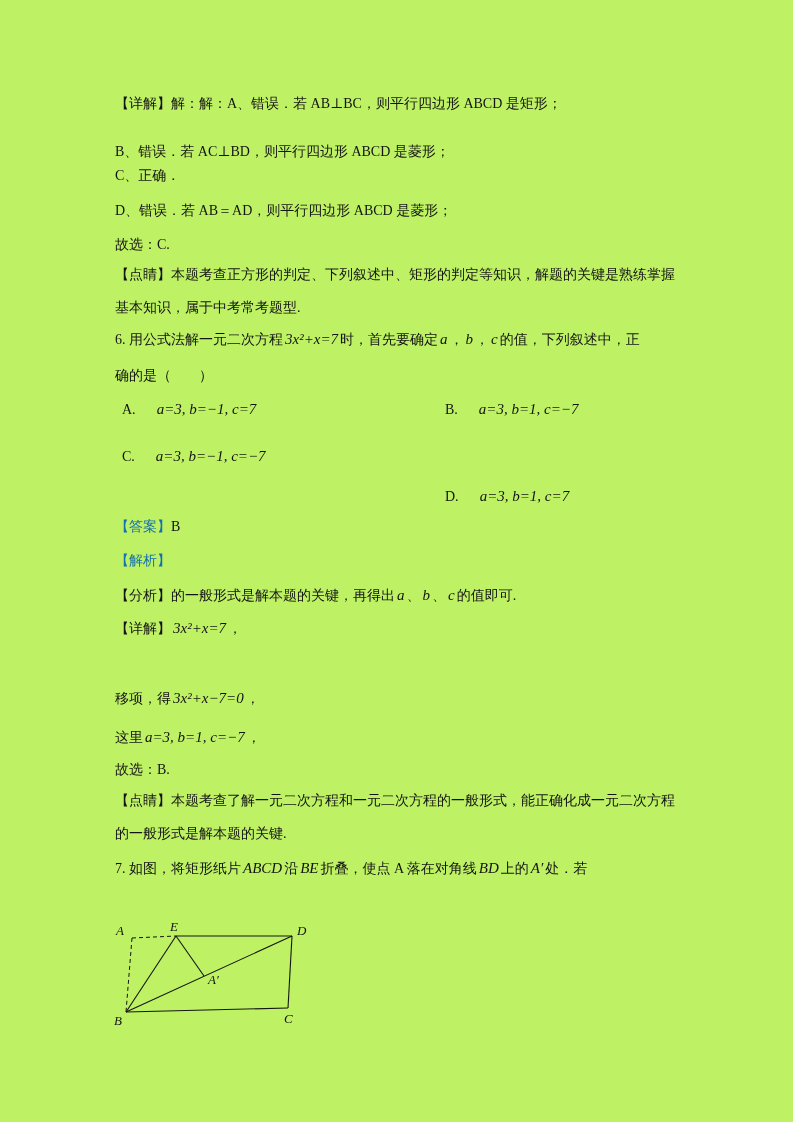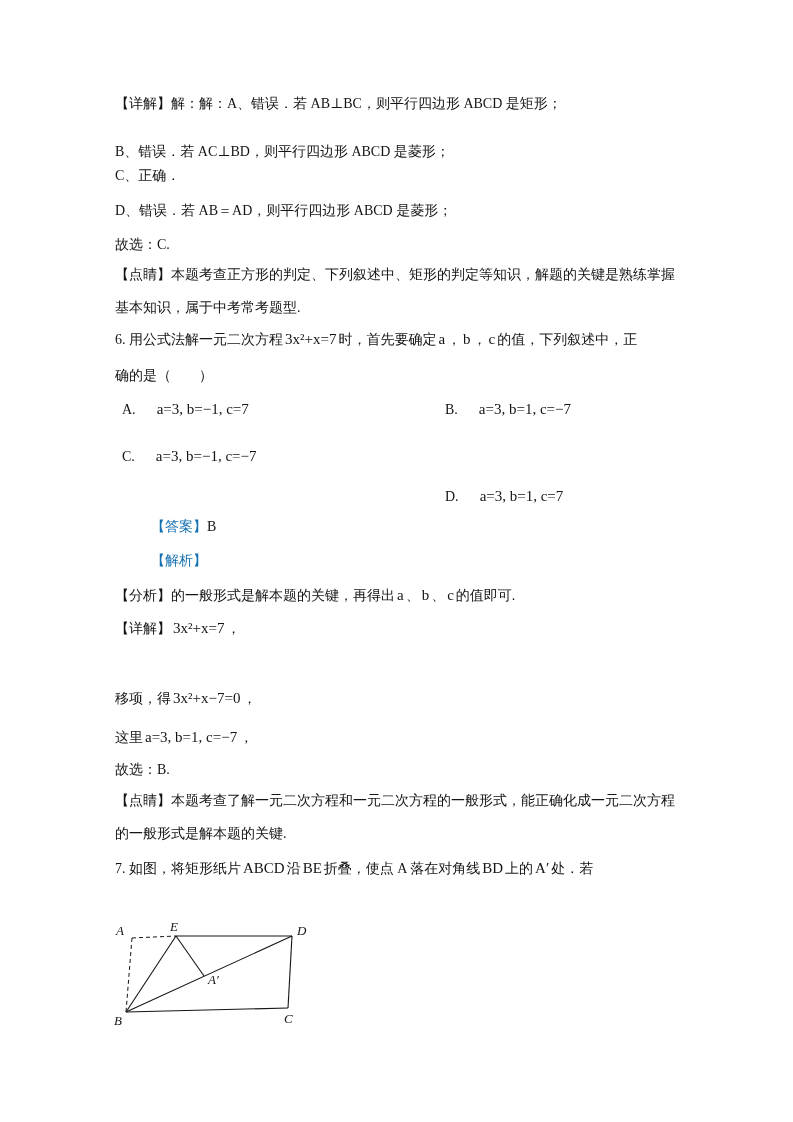--- a/index.html
+++ b/index.html
@@ -1,35 +1,36 @@
 <!DOCTYPE html>
 <html><head>
 <meta charset="utf-8">
 <style>
   html,body{margin:0;padding:0;background:#e9e9e9;}
   .page{
     position:relative;
     width:793px;height:1122px;
     margin:0 auto;
-    background:#ffffff;
+    background:#bef264;
     font-family:"Liberation Serif","DejaVu Serif",serif;
     font-size:14px;color:#141414;
     overflow:hidden;
   }
   .ln{
     position:absolute;
     white-space:pre;
     line-height:1.35;
   }
   .ln .m{
+    font-style:italic;
     font-family:"Liberation Serif","DejaVu Serif",serif;
     font-size:15px;
     padding:0 2px;
   }
-  .ln .blue{color:#1470b0;margin-left:36px;}
+  .ln .blue{color:#1470b0;}
   .ln .lbl{margin-right:12px;}
   .figure{
     position:absolute;
     left:112px;top:920px;
     width:215px;height:115px;
   }
   .figure svg{display:block;}
   .figure text{
     font-family:"Liberation Serif","DejaVu Serif",serif;
     font-style:italic;

